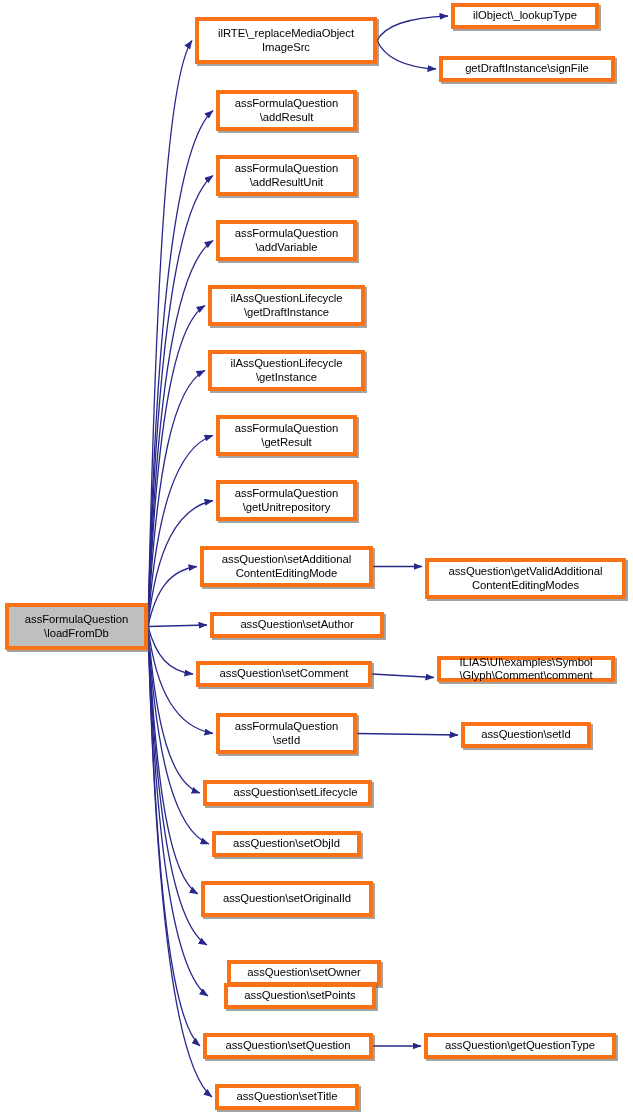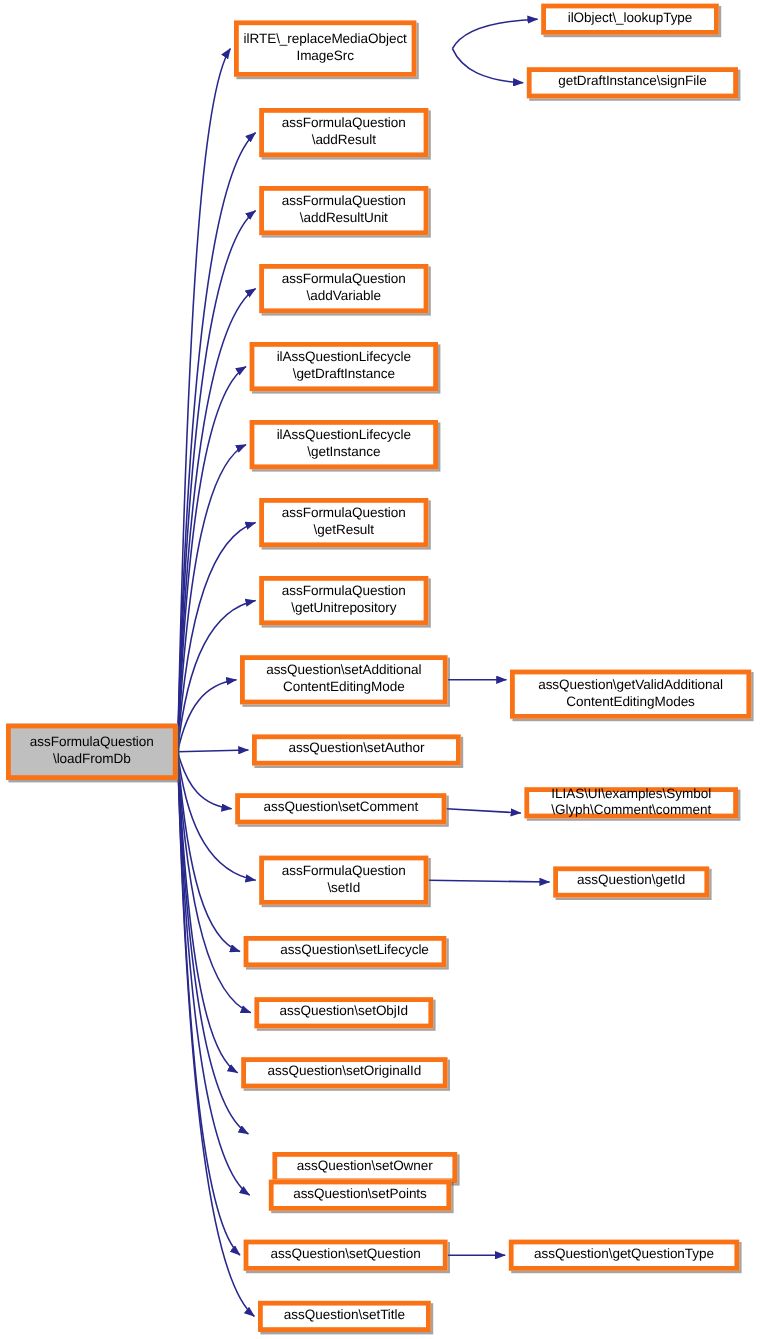--- a/index.html
+++ b/index.html
@@ -81,21 +81,21 @@
         <path d="M 377 40.5 C 385 58.17, 403.55 67.29, 436 69" fill="none" stroke="#28288c" stroke-width="1.3" marker-end="url(#arrowhead)"></path>
         <path d="M 373 566.5 L 422 566.5" fill="none" stroke="#28288c" stroke-width="1.3" marker-end="url(#arrowhead)"></path>
         <path d="M 372 674 L 434 677.5" fill="none" stroke="#28288c" stroke-width="1.3" marker-end="url(#arrowhead)"></path>
         <path d="M 357 733.5 L 458 735" fill="none" stroke="#28288c" stroke-width="1.3" marker-end="url(#arrowhead)"></path>
         <path d="M 373 1046 L 421 1046" fill="none" stroke="#28288c" stroke-width="1.3" marker-end="url(#arrowhead)"></path>
       </g>
   </svg>
   <div id="node-layer">
       <div class="node root" style="left: 5px; top: 603px; width: 143px; height: 47px;">assFormulaQuestion
 \loadFromDb</div>
-      <div class="node" style="left: 195px; top: 17px; width: 152px; height: 47px;">ilRTE\_replaceMediaObject
+      <div class="node" style="left: 195px; top: 17px; width: 182px; height: 47px;">ilRTE\_replaceMediaObject
 ImageSrc</div>
       <div class="node" style="left: 451px; top: 3px; width: 148px; height: 26px;">ilObject\_lookupType</div>
       <div class="node" style="left: 439px; top: 56px; width: 176px; height: 26px;">getDraftInstance\signFile</div>
       <div class="node" style="left: 216px; top: 90px; width: 141px; height: 41px;">assFormulaQuestion
 \addResult</div>
       <div class="node" style="left: 216px; top: 155px; width: 141px; height: 41px;">assFormulaQuestion
 \addResultUnit</div>
       <div class="node" style="left: 216px; top: 220px; width: 141px; height: 41px;">assFormulaQuestion
 \addVariable</div>
       <div class="node" style="left: 208px; top: 285px; width: 157px; height: 41px;">ilAssQuestionLifecycle
@@ -109,23 +109,23 @@
       <div class="node" style="left: 200px; top: 546px; width: 173px; height: 41px;">assQuestion\setAdditional
 ContentEditingMode</div>
       <div class="node" style="left: 425px; top: 546px; width: 201px; height: 41px; margin-top: 12px;">assQuestion\getValidAdditional
 ContentEditingModes</div>
       <div class="node" style="left: 210px; top: 612px; width: 174px; height: 26px;">assQuestion\setAuthor</div>
       <div class="node" style="left: 196px; top: 661px; width: 176px; height: 26px;">assQuestion\setComment</div>
       <div class="node" style="left: 437px; top: 656px; width: 178px; height: 26px;">ILIAS\UI\examples\Symbol
 \Glyph\Comment\comment</div>
       <div class="node" style="left: 216px; top: 713px; width: 141px; height: 41px;">assFormulaQuestion
 \setId</div>
-      <div class="node" style="left: 461px; top: 722px; width: 130px; height: 26px;">assQuestion\getId</div>
+      <div class="node" style="left: 461px; top: 722px; width: 130px; height: 26px;">assQuestion\setId</div>
       <div class="node" style="left: 203px; top: 780px; width: 169px; height: 26px; padding-left: 19px;">assQuestion\setLifecycle</div>
       <div class="node" style="left: 212px; top: 831px; width: 149px; height: 26px;">assQuestion\setObjId</div>
-      <div class="node" style="left: 201px; top: 881px; width: 172px; height: 26px;">assQuestion\setOriginalId</div>
+      <div class="node" style="left: 201px; top: 881px; width: 172px; height: 36px;">assQuestion\setOriginalId</div>
       <div class="node" style="left: 210px; top: 960px; width: 154px; height: 26px; margin-left: 17px;">assQuestion\setOwner</div>
       <div class="node" style="left: 224px; top: 983px; width: 152px; height: 26px;">assQuestion\setPoints</div>
       <div class="node" style="left: 203px; top: 1033px; width: 170px; height: 26px;">assQuestion\setQuestion</div>
       <div class="node" style="left: 424px; top: 1033px; width: 192px; height: 26px;">assQuestion\getQuestionType</div>
       <div class="node" style="left: 215px; top: 1084px; width: 144px; height: 26px;">assQuestion\setTitle</div>
     </div>
 </div>
 
 </body></html>

